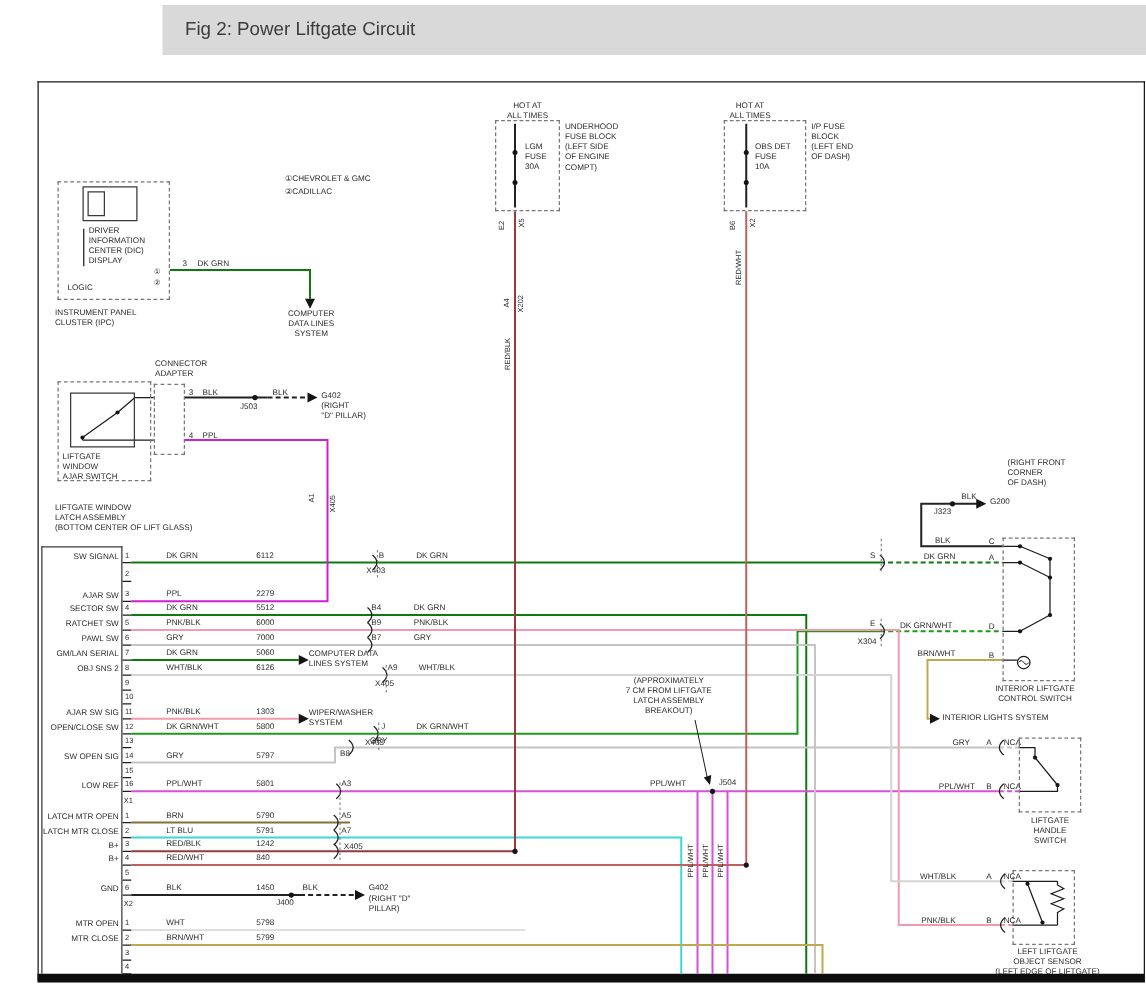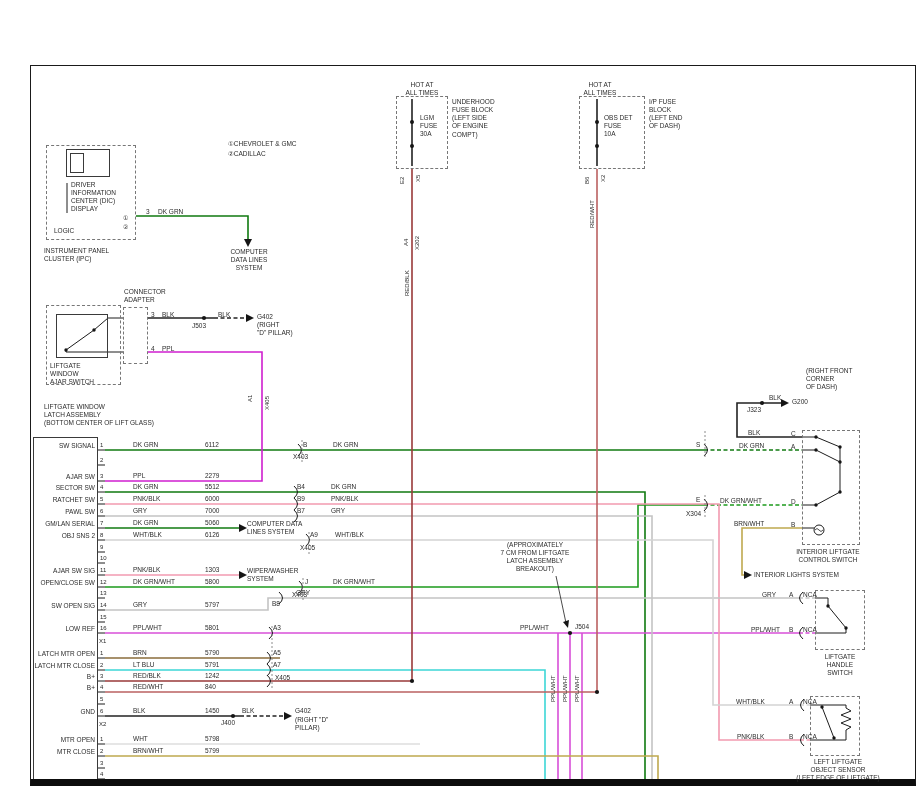--- a/index.html
+++ b/index.html
@@ -20,20 +20,23 @@
   .d{stroke-dasharray:4 2.5}
   .k{fill:none;stroke:#1c1c1c;stroke-width:1}
   .kt{fill:none;stroke:#1c1c1c;stroke-width:.8}
   .dg{fill:none;stroke:#808080;stroke-width:.9;stroke-dasharray:2 2}
 </style>
 </head>
 <body>
 
 <div class="page">
 
+  <div class="hdr">
+    <div class="t">Fig 2: Power Liftgate Circuit</div>
+  </div>
 
   <div class="frame"></div>
 
   <svg class="wires" width="917" height="801" viewBox="0 0 917 801">
     <g>
       <path class="w" d="M136,216 H248 V239" stroke="#107a10"></path>
       <path class="w" d="M105,450 H704" stroke="#107a10"></path>
       <path class="w d" d="M704,450 H802" stroke="#107a10"></path>
       <path class="w" d="M105,492 H645 V779" stroke="#107a10"></path>
       <path class="w" d="M105,528 H239" stroke="#107a10"></path>

